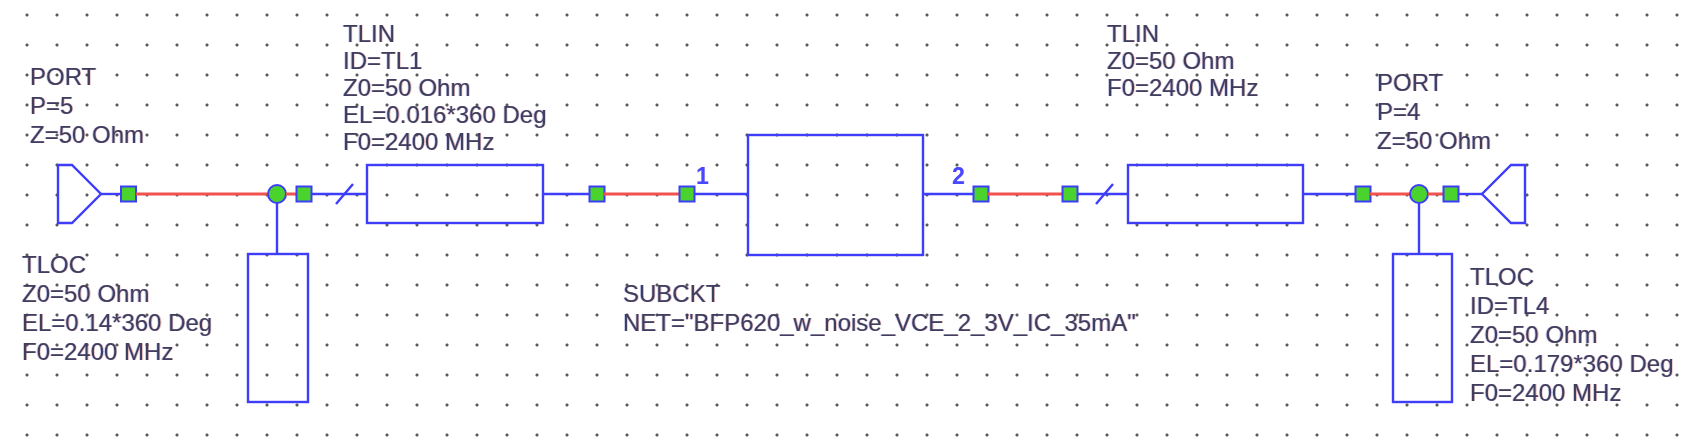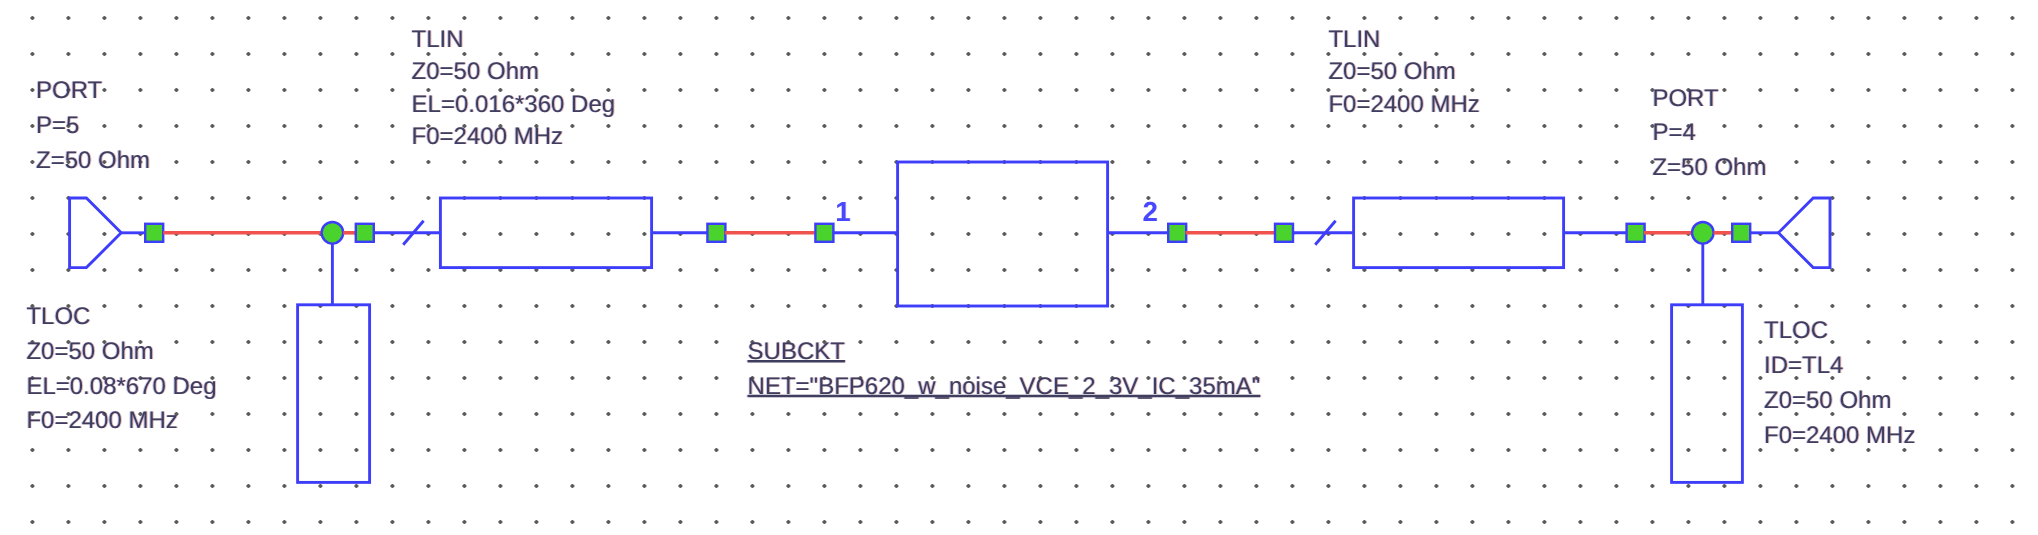--- a/index.html
+++ b/index.html
@@ -15,21 +15,21 @@
   }
   svg.wires{position:absolute;left:0;top:0;}
   .sym{fill:none;stroke:var(--symbol,#3d3dfa);stroke-width:2.4px;}
   .wire-b{stroke:var(--symbol,#3d3dfa);stroke-width:2.4px;}
   .wire-r{stroke:var(--wire_red,#f0524e);stroke-width:3px;}
   .pin{fill:var(--pin_fill,#49d32c);stroke:var(--symbol,#3d3dfa);stroke-width:2px;}
   .junction{fill:var(--pin_fill,#49d32c);stroke:var(--symbol,#3d3dfa);stroke-width:2px;}
   .lbl{
     position:absolute;
     color:var(--text,#3e3e5e);
-    font-size:20px;line-height:28px;white-space:nowrap;
+    font-size:24px;line-height:28px;white-space:nowrap;
     text-shadow:0.8px 0 0 rgba(190,70,70,.35), -0.8px 0 0 rgba(70,70,200,.3);
   }
   .lbl.lh27 div{line-height:27px;}
   .lbl.lh29 div{line-height:29px;}
   .pinnum{
     position:absolute;
     color:var(--pin_number,#4848ff);
     font-size:23px;line-height:24px;font-weight:bold;white-space:nowrap;
     text-shadow:0.6px 0 0 rgba(150,80,200,.3);
   }
@@ -103,52 +103,54 @@
   </svg>
 
   <div class="lbl lh29" style="left:30px;top:62px;">
     <div>PORT</div>
     <div>P=5</div>
     <div>Z=50 Ohm</div>
   </div>
 
   <div class="lbl lh27" style="left:343px;top:20px;">
     <div>TLIN</div>
+    <div>ID=TL1</div>
     <div>Z0=50 Ohm</div>
     <div>EL=0.016*360 Deg</div>
     <div>F0=2400 MHz</div>
   </div>
 
   <div class="lbl lh29" style="left:22px;top:250px;">
     <div>TLOC</div>
     <div>Z0=50 Ohm</div>
-    <div>EL=0.08*670 Deg</div>
+    <div>EL=0.14*360 Deg</div>
     <div>F0=2400 MHz</div>
   </div>
 
-  <div class="lbl lh29" style="left:623px;top:279px;text-decoration:underline;">
+  <div class="lbl lh29" style="left:623px;top:279px;">
     <div>SUBCKT</div>
     <div>NET="BFP620_w_noise_VCE_2_3V_IC_35mA"</div>
   </div>
 
   <div class="lbl lh27" style="left:1107px;top:20px;">
     <div>TLIN</div>
     <div>Z0=50 Ohm</div>
     <div>F0=2400 MHz</div>
   </div>
 
   <div class="lbl lh29" style="left:1377px;top:68px;">
     <div>PORT</div>
     <div>P=4</div>
     <div>Z=50 Ohm</div>
   </div>
 
   <div class="lbl lh29" style="left:1470px;top:262px;">
     <div>TLOC</div>
     <div>ID=TL4</div>
     <div>Z0=50 Ohm</div>
+    <div>EL=0.179*360 Deg</div>
     <div>F0=2400 MHz</div>
   </div>
 
   <div class="pinnum" style="left:696px;top:164px;">1</div>
   <div class="pinnum" style="left:952px;top:164px;">2</div>
 
 </div>
 
 </body></html>

